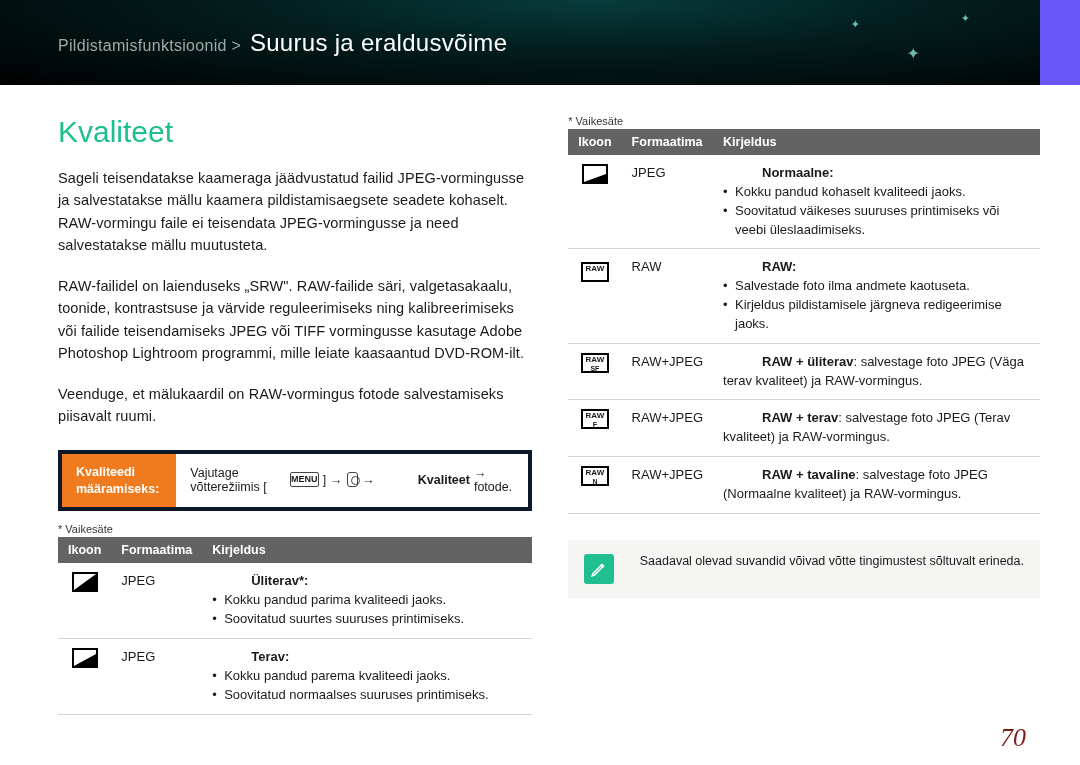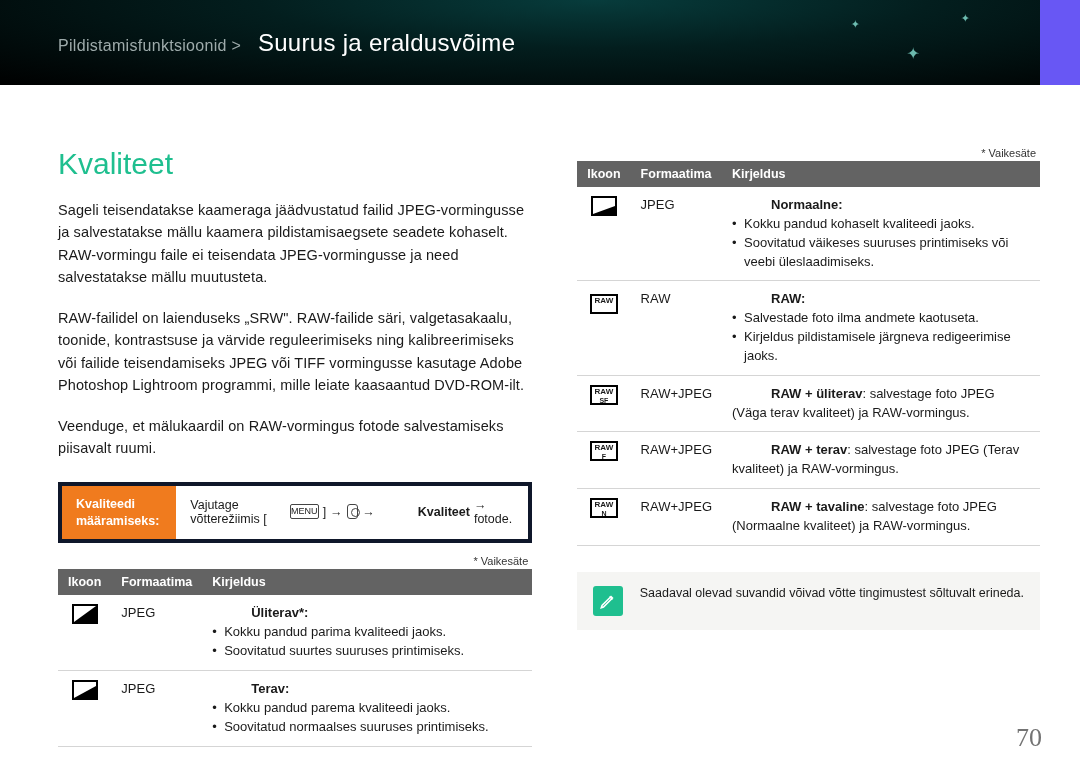--- a/index.html
+++ b/index.html
@@ -20,48 +20,47 @@
     display: flex;
     align-items: center;
     padding-left: 58px;
   }
   .header .sparkle { position:absolute; color:#9fe; font-size:11px; opacity:.7; }
   .header .accent {
     position: absolute; right: 0; top: 0; width: 40px; height: 85px;
     background: #6857f4;
   }
   .breadcrumb { color:#9eabab; font-size:16px; letter-spacing:.3px; }
-  .breadcrumb .title { color:#fff; font-size:24px; font-weight:300; margin-left:12px;}
+  .breadcrumb .title { color:#fff; font-size:24px; font-weight:300; margin-left:4px;}
   .page {
     padding: 30px 40px 0 58px;
     display: flex;
-    gap: 45px;
-    margin-top: 32px;
+    gap: 36px;
   }
   .col { flex: 1 1 0; }
   h1 {
     color: #1fbf8f;
     font-size: 30px;
     font-weight: 400;
     margin-bottom: 18px;
   }
   p.body { font-size: 14.5px; line-height: 1.55; margin-bottom: 18px; letter-spacing:.1px;}
   .setbox {
     display: flex; align-items: flex-start; margin: 22px 0 8px 0;
     border:4px solid #0f172a;
   }
   .setbox-l {
     background:#f07b1e; color:#fff; font-size:12.5px; font-weight:600;
     padding:10px 14px; width:130px; line-height:1.35;
   }
   .setbox-r { font-size:12.5px; padding:12px 14px; display:flex; align-items:center; gap:4px;}
-  .menu-icon { display:inline-block; width:38px; height:15px; border:1px solid #444; border-radius:2px; font-size:9px; text-align:center; line-height:13px; font-weight:400;}
+  .menu-icon { display:inline-block; width:38px; height:15px; border:1px solid #444; border-radius:2px; font-size:9px; text-align:center; line-height:13px; font-weight:700;}
   .cam-icon { display:inline-block; width:15px; height:15px; border:1px solid #444; border-radius:3px; position:relative;}
   .cam-icon:after{content:""; position:absolute; left:3px; top:3px; width:7px; height:7px; border:1px solid #444; border-radius:50%;}
-  .default { text-align:right; font-size:11px; color:#333; margin:12px 4px 2px 0;}
+  .default { text-align:left; font-size:11px; color:#333; margin:12px 4px 2px 0;}
   table {
     width: 100%; border-collapse: collapse; font-size: 13px;
   }
   thead th {
     background:#636363; color:#ffffff; text-align:left; font-weight:600;
     padding:6px 10px; font-size:12.5px;
   }
   tbody td {
     border-bottom:1px solid #d5d5d5; padding:9px 10px; vertical-align:top;
     line-height:1.45;
@@ -86,21 +85,21 @@
   .notebox {
     display:flex; gap:14px; background:#f5f5f3; padding:14px 16px; margin-top:26px;
     align-items:flex-start; font-size:12.5px;justify-content:space-between;
   }
   .noteicon {
     width:30px; height:30px; background:#1fbf8f; border-radius:3px; flex-shrink:0;
     display:flex; align-items:center; justify-content:center;
   }
   .noteicon svg{ width:18px; height:18px; }
   .pagenum {
-    position:absolute; right:38px; bottom:12px; font-size:26px; color:#737373; font-family:Georgia,serif;
+    position:absolute; right:54px; bottom:12px; font-size:26px; color:#7f1d1d; font-style:italic; font-family:Georgia,serif;
   }
 </style>
 </head>
 <body>
 
 <div class="header">
   <span class="sparkle" style="right:220px; top:18px;">✦</span>
   <span class="sparkle" style="right:160px; top:44px; font-size:16px;">✦</span>
   <span class="sparkle" style="right:110px; top:12px;">✦</span>
   <div class="accent"></div>

